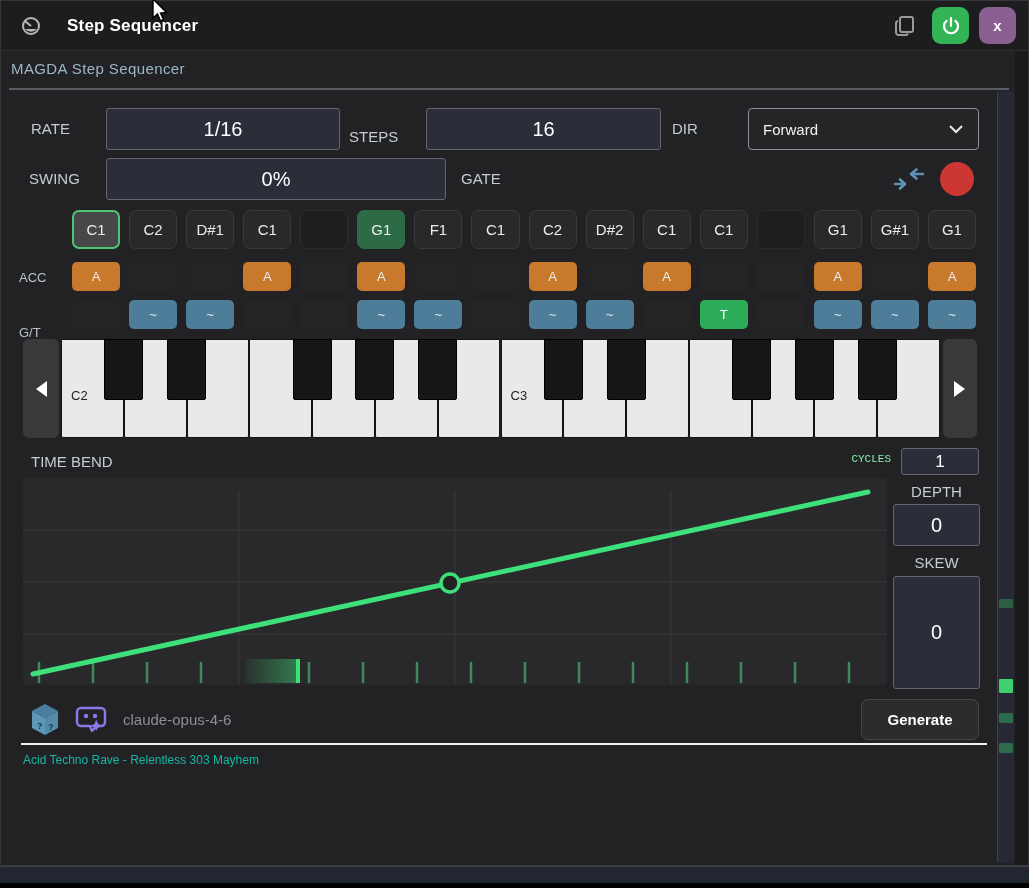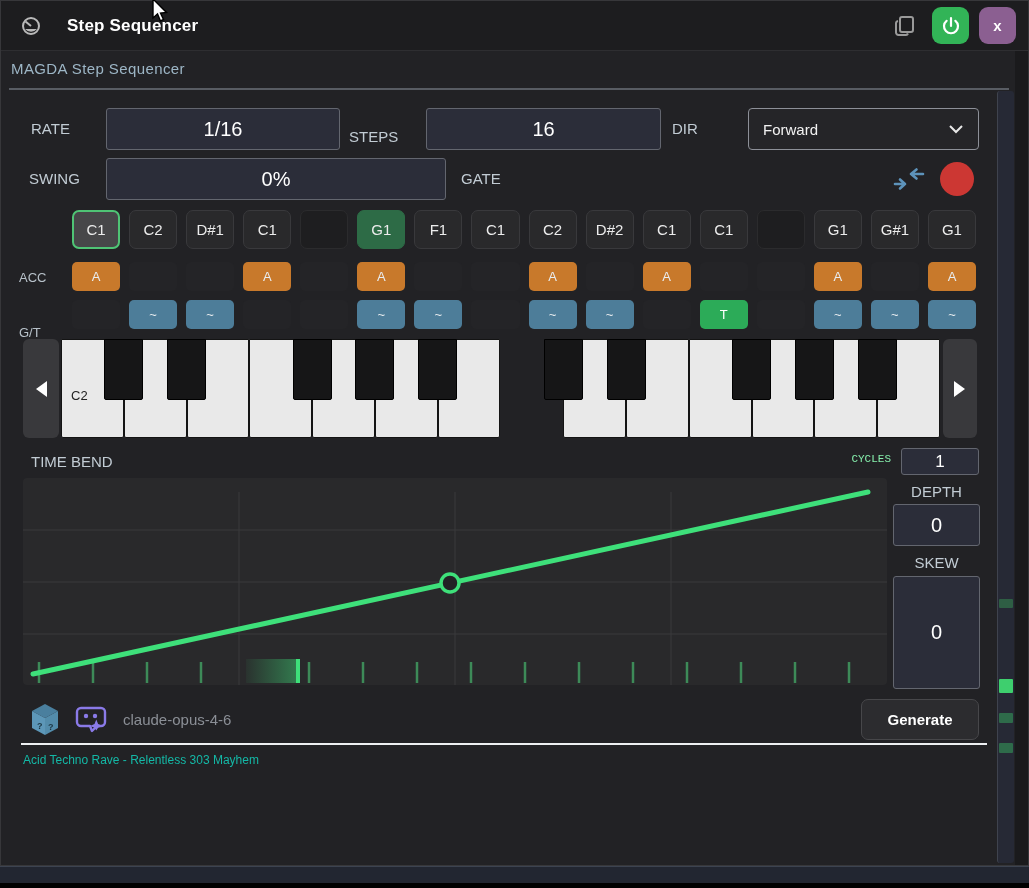--- a/index.html
+++ b/index.html
@@ -192,20 +192,23 @@
   <div class="piano" id="piano-keys">
       <div class="wkey" style="left: 0%; width: 7.14286%;">
         <span class="klabel">C2</span>
       </div>
       <div class="wkey" style="left: 7.14286%; width: 7.14286%;"></div>
       <div class="wkey" style="left: 14.2857%; width: 7.14286%;"></div>
       <div class="wkey" style="left: 21.4286%; width: 7.14286%;"></div>
       <div class="wkey" style="left: 28.5714%; width: 7.14286%;"></div>
       <div class="wkey" style="left: 35.7143%; width: 7.14286%;"></div>
       <div class="wkey" style="left: 42.8571%; width: 7.14286%;"></div>
+      <div class="wkey" style="left: 50%; width: 7.14286%;">
+        <span class="klabel">C3</span>
+      </div>
       <div class="wkey" style="left: 57.1429%; width: 7.14286%;"></div>
       <div class="wkey" style="left: 64.2857%; width: 7.14286%;"></div>
       <div class="wkey" style="left: 71.4286%; width: 7.14286%;"></div>
       <div class="wkey" style="left: 78.5714%; width: 7.14286%;"></div>
       <div class="wkey" style="left: 85.7143%; width: 7.14286%;"></div>
       <div class="wkey" style="left: 92.8571%; width: 7.14286%;"></div>
       <div class="bkey" style="left: 4.92857%; width: 4.42857%;"></div>
       <div class="bkey" style="left: 12.0714%; width: 4.42857%;"></div>
       <div class="bkey" style="left: 26.3571%; width: 4.42857%;"></div>
       <div class="bkey" style="left: 33.5%; width: 4.42857%;"></div>

